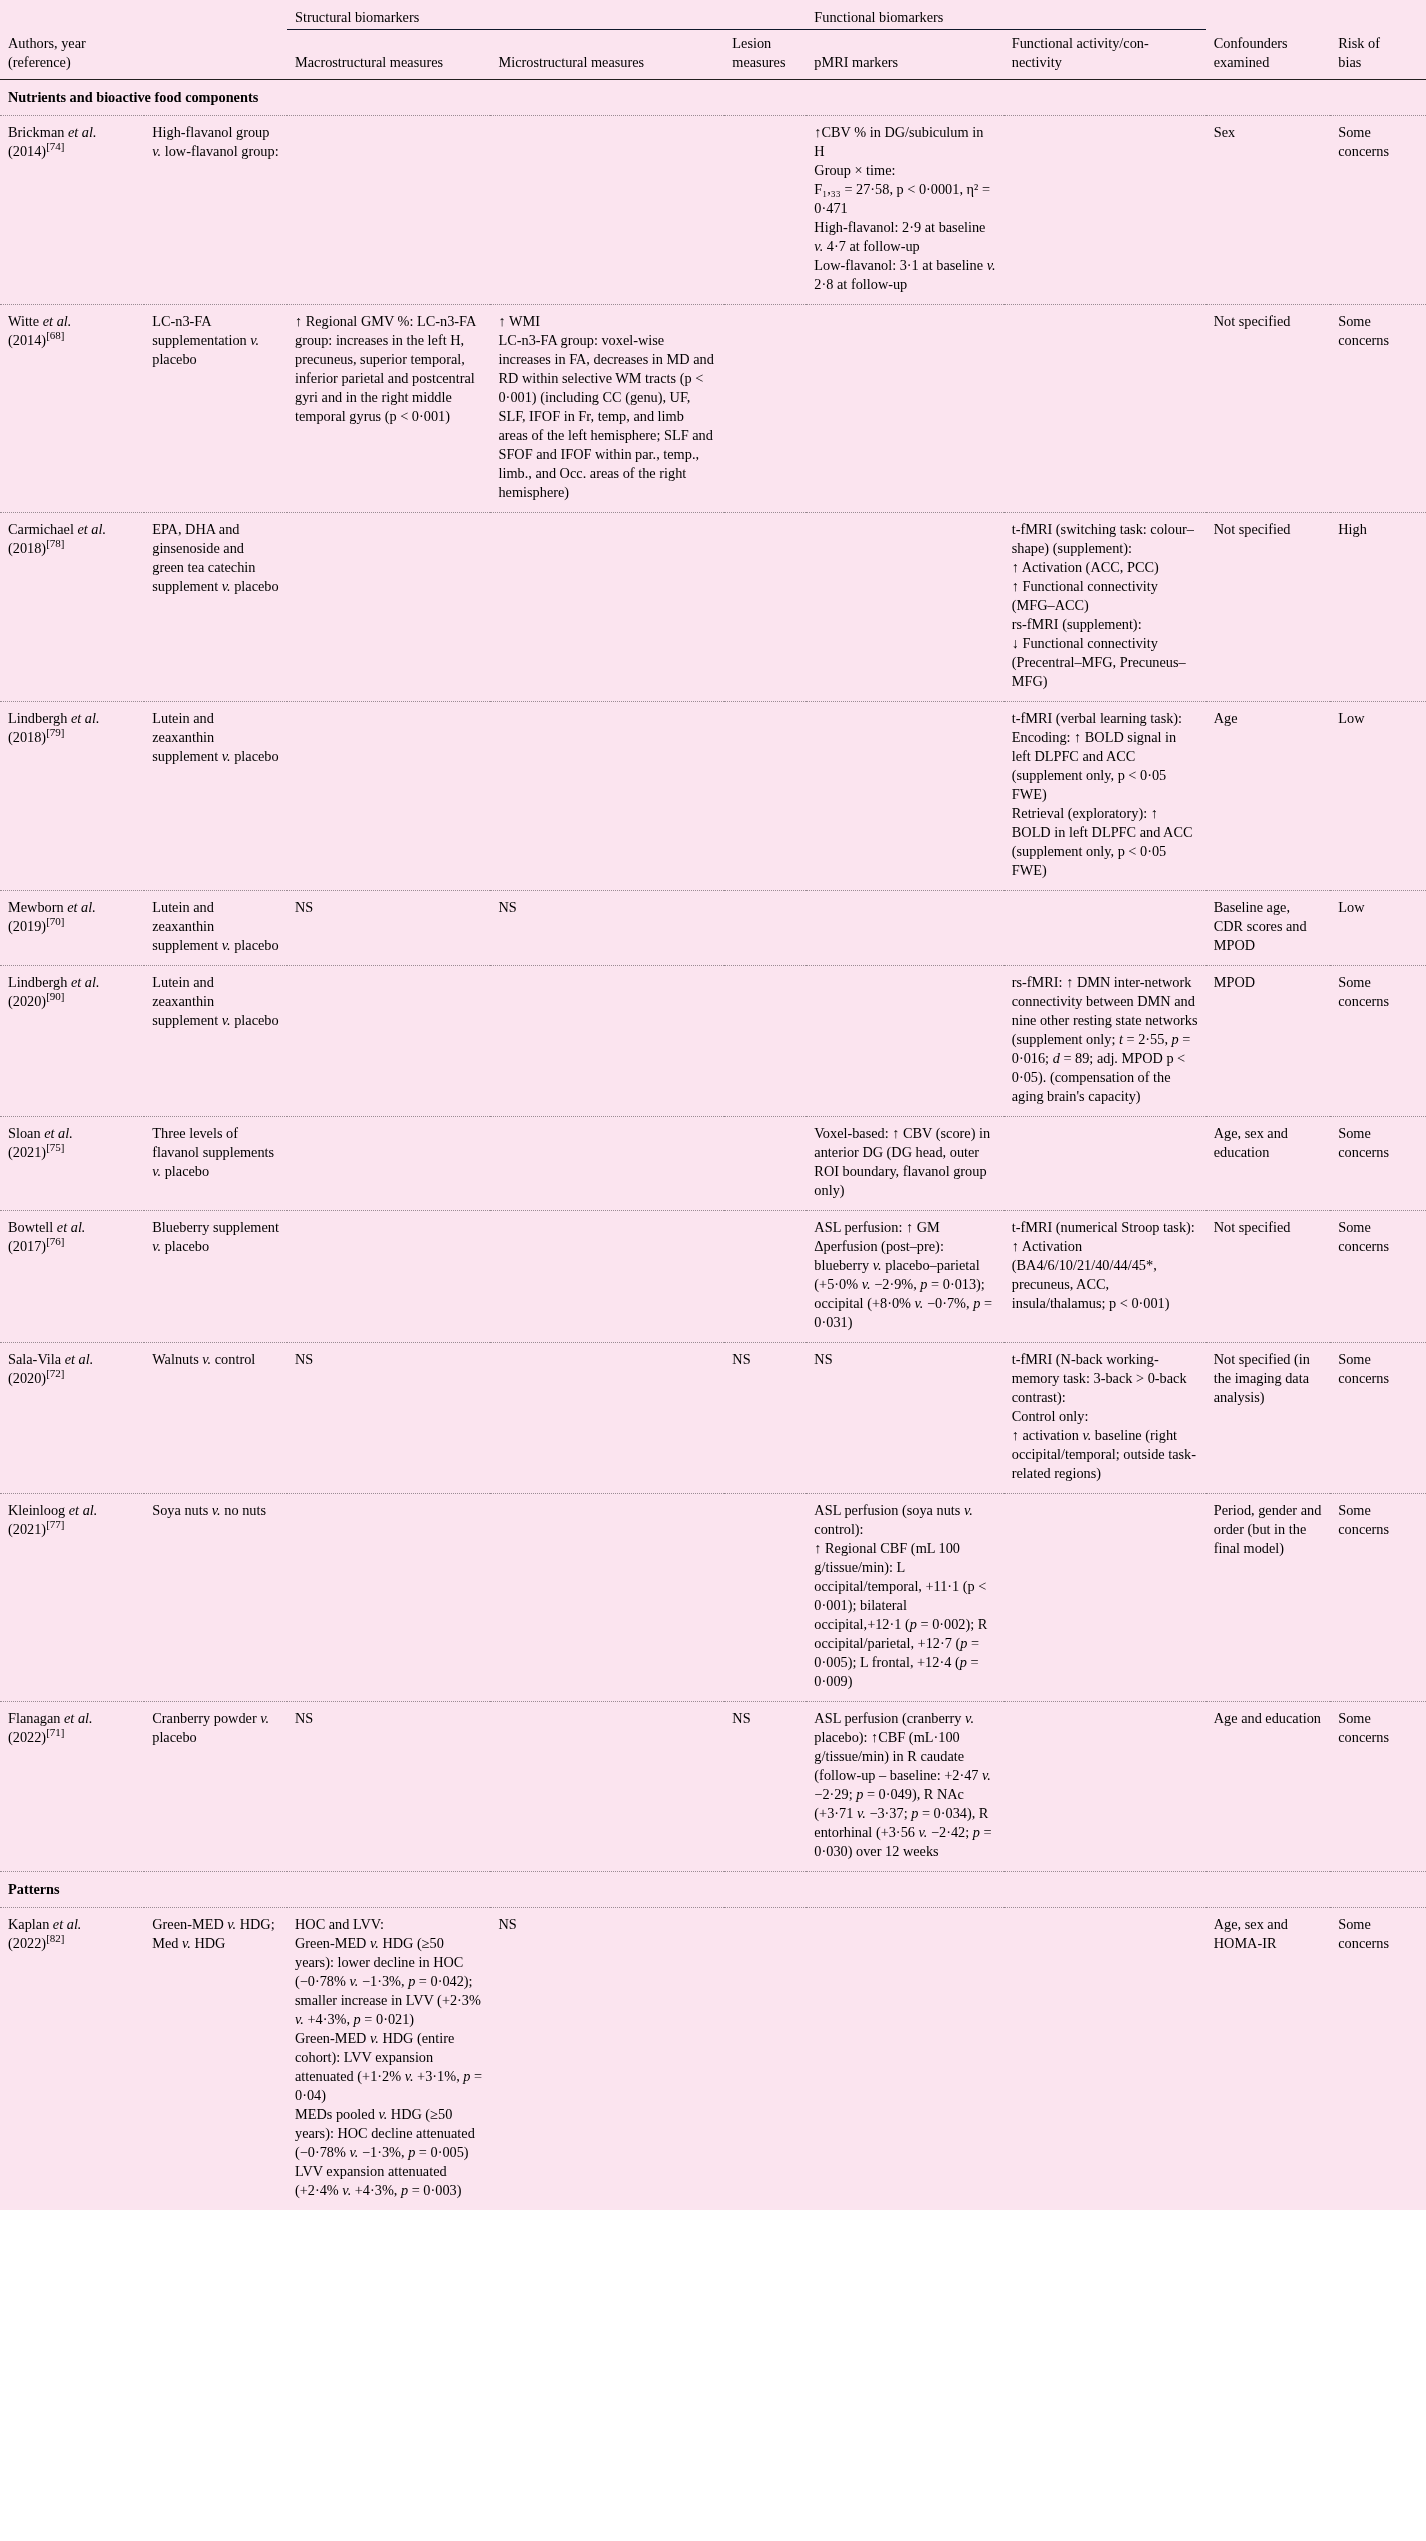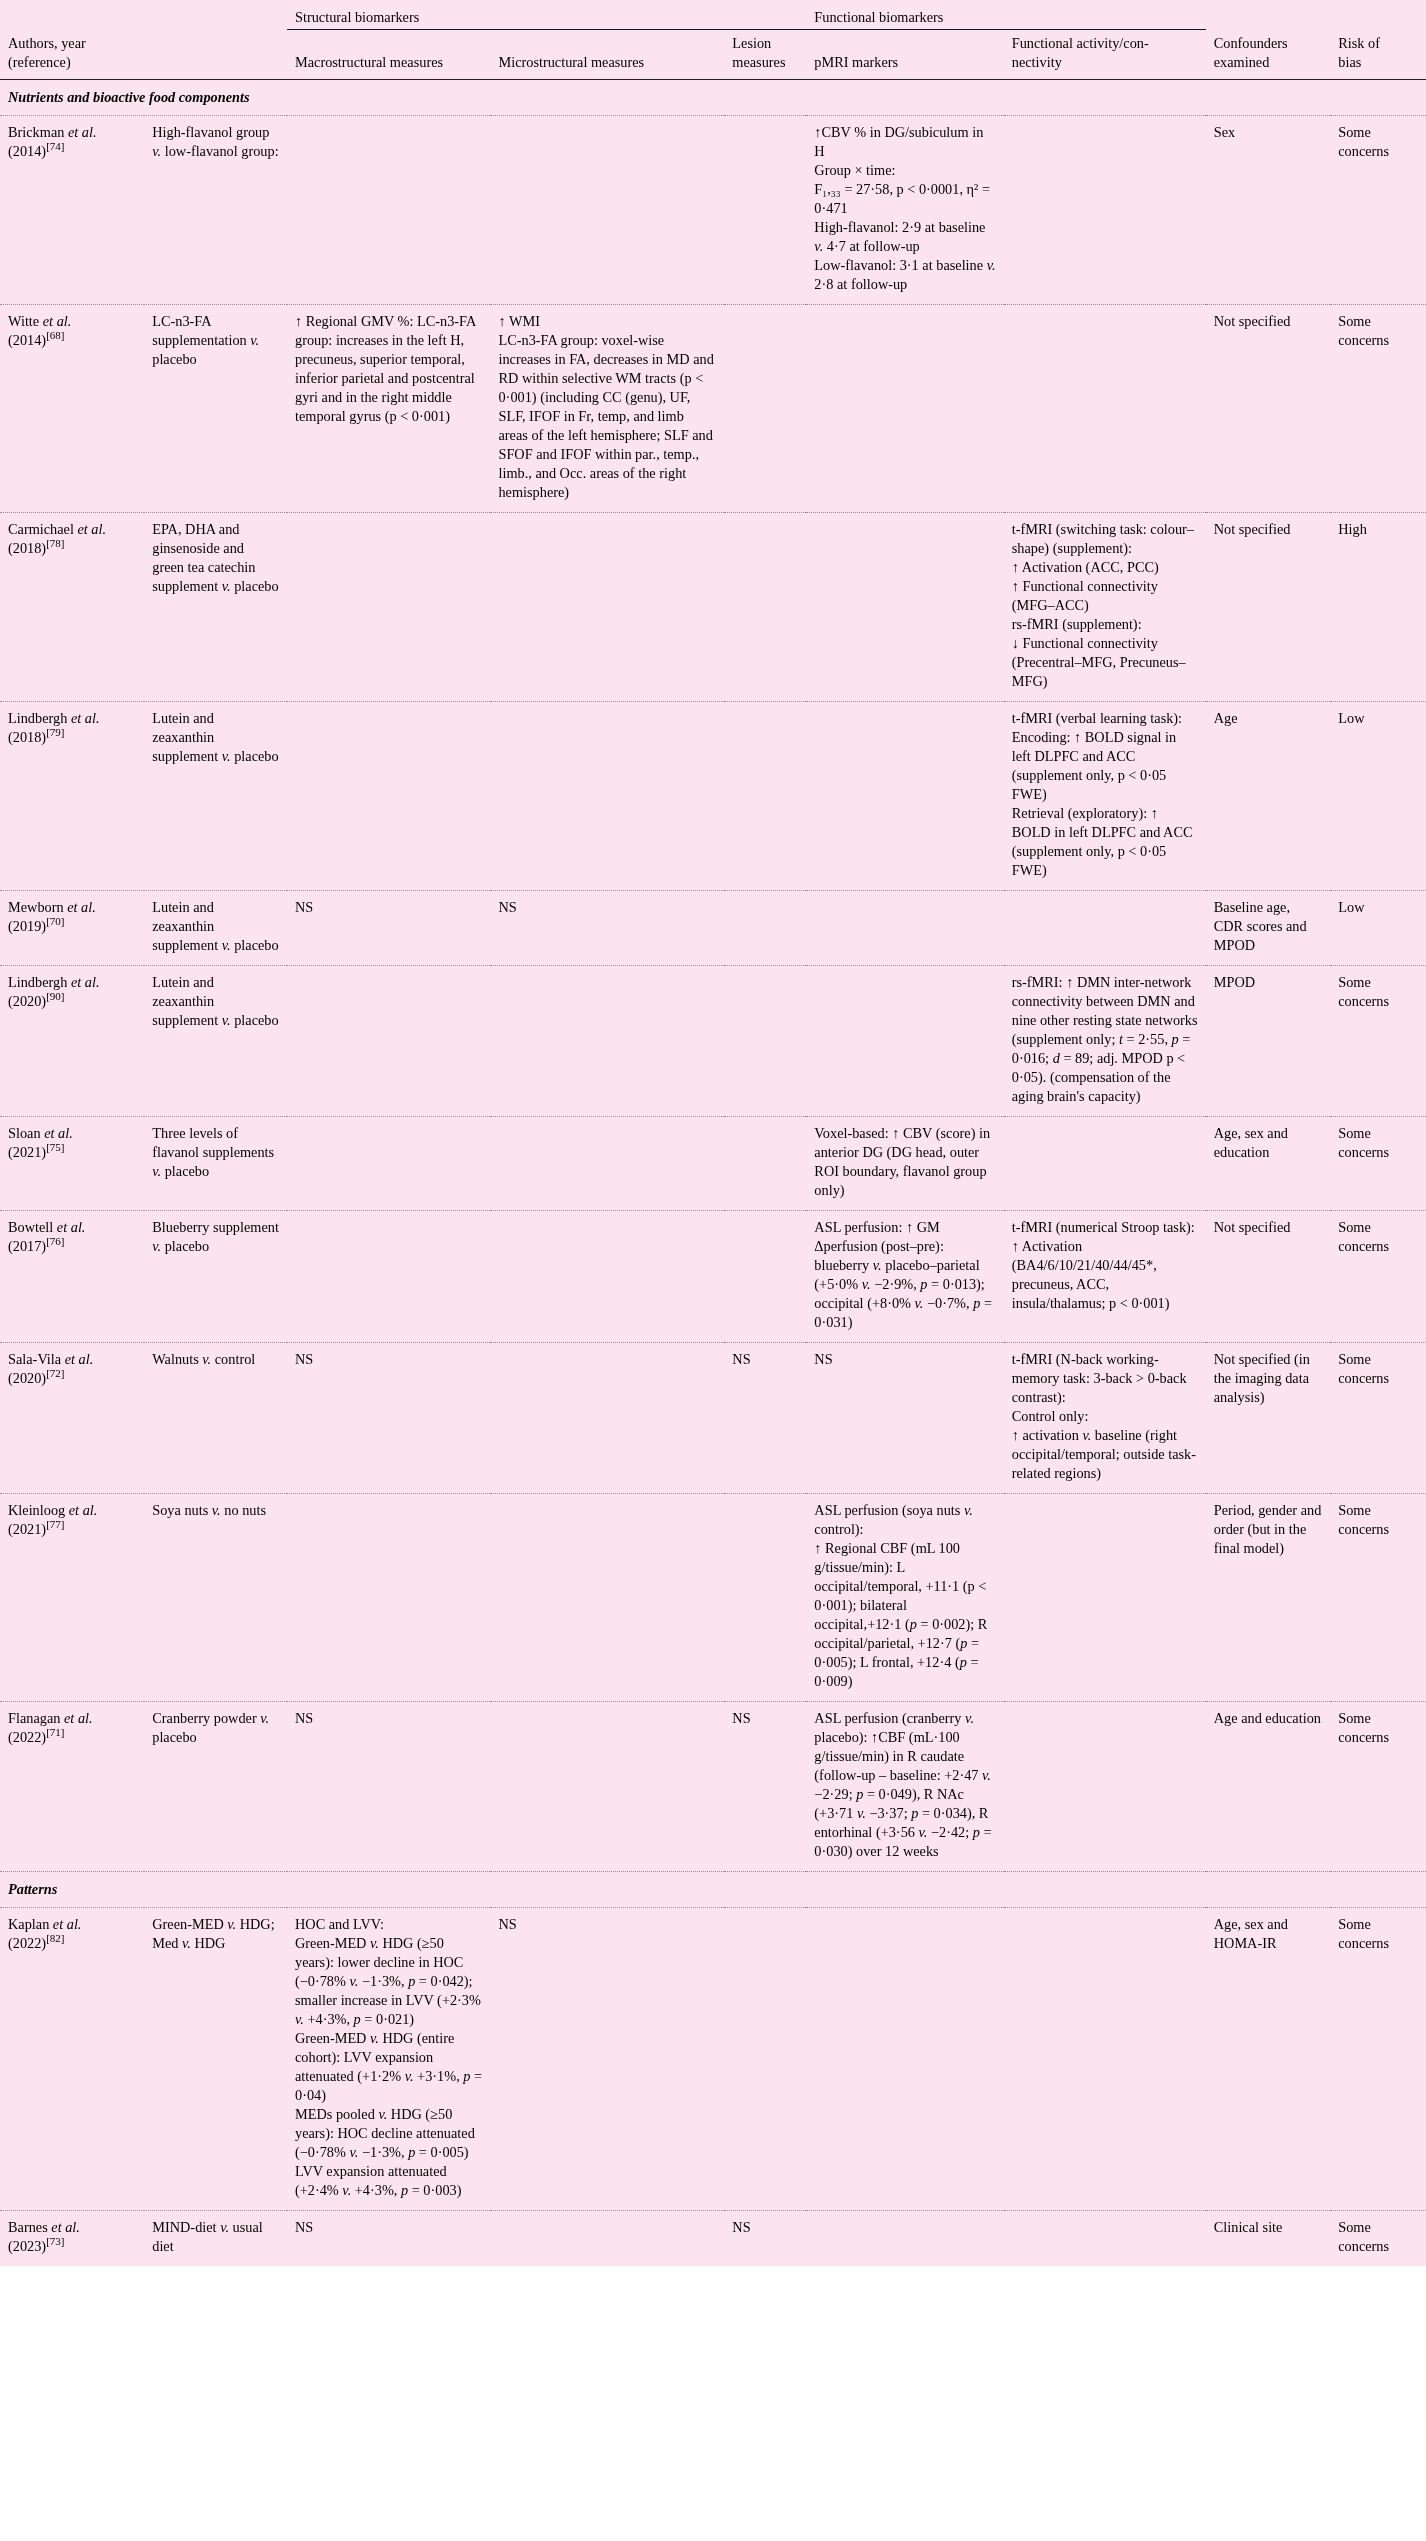--- a/index.html
+++ b/index.html
@@ -56,21 +56,20 @@
     border-bottom: 1.6px solid #231f20;
   }
   tr.data-row td {
     border-top: 1px dotted #9a8b93;
   }
   tr.section-row td {
     border-top: 1px dotted #9a8b93;
     font-weight: bold;
     padding-top: 8px;
     padding-bottom: 8px;
-    font-style: italic;
   }
   tr.first-data td { border-top: none; }
   .ital { font-style: italic; }
   sup { font-size: 11px; vertical-align: super; line-height: 0; }
 </style>
 </head>
 <body>
 
 <div id="table-wrap">
   <table class="biomarker-table">
@@ -239,26 +238,15 @@
           <td>Kaplan <span class="ital">et al.</span><br>(2022)<sup>[82]</sup></td>
           <td>Green-MED <span class="ital">v.</span> HDG; Med <span class="ital">v.</span> HDG</td>
           <td>HOC and LVV:<br>Green-MED <span class="ital">v.</span> HDG (≥50 years): lower decline in HOC (−0·78% <span class="ital">v.</span> −1·3%, <span class="ital">p</span> = 0·042); smaller increase in LVV (+2·3% <span class="ital">v.</span> +4·3%, <span class="ital">p</span> = 0·021)<br>Green-MED <span class="ital">v.</span> HDG (entire cohort): LVV expansion attenuated (+1·2% <span class="ital">v.</span> +3·1%, <span class="ital">p</span> = 0·04)<br>MEDs pooled <span class="ital">v.</span> HDG (≥50 years): HOC decline attenuated (−0·78% <span class="ital">v.</span> −1·3%, <span class="ital">p</span> = 0·005) LVV expansion attenuated (+2·4% <span class="ital">v.</span> +4·3%, <span class="ital">p</span> = 0·003)</td>
           <td>NS</td>
           <td></td>
           <td></td>
           <td></td>
           <td>Age, sex and HOMA-IR</td>
           <td>Some concerns</td>
         </tr>
-        <tr class="data-row">
-          <td>Barnes <span class="ital">et al.</span><br>(2023)<sup>[73]</sup></td>
-          <td>MIND-diet <span class="ital">v.</span> usual diet</td>
-          <td>NS</td>
-          <td></td>
-          <td>NS</td>
-          <td></td>
-          <td></td>
-          <td>Clinical site</td>
-          <td>Some concerns</td>
-        </tr>
       </tbody>
   </table>
 </div>
 
 </body></html>

